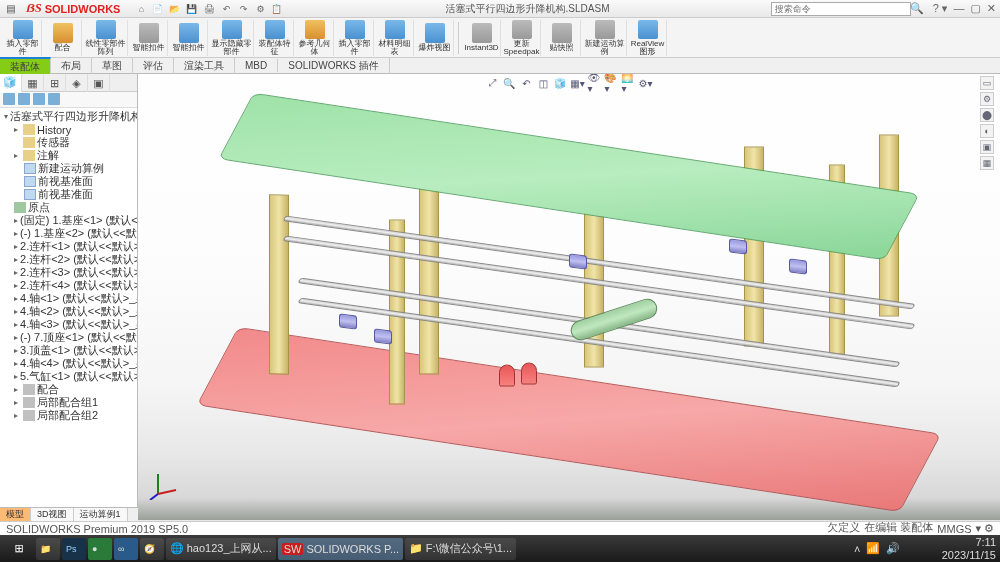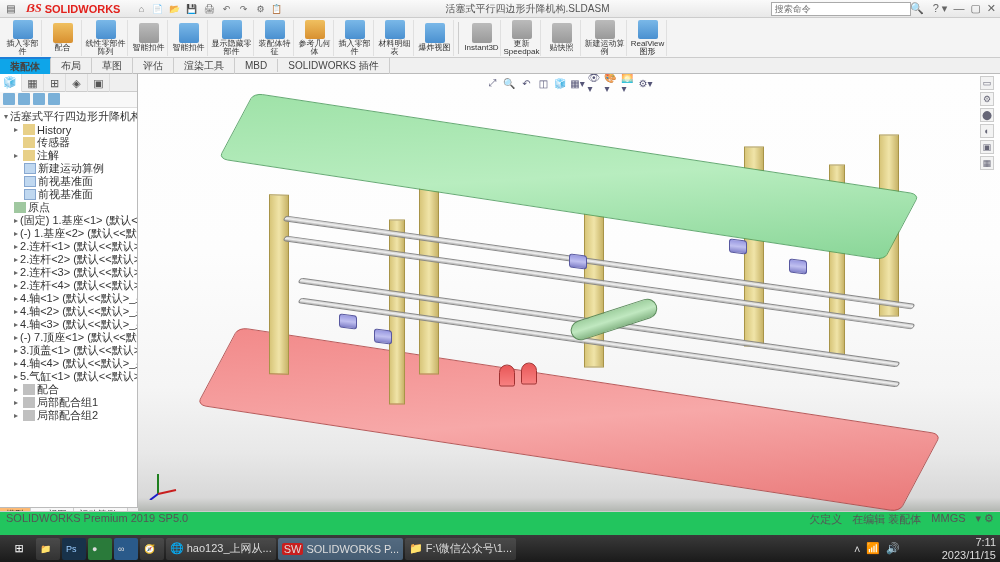--- a/index.html
+++ b/index.html
@@ -23,21 +23,21 @@
 .ribbon-btn.wide { width: 44px; }
 .ribbon-btn .ico { width: 20px; height: 20px; background: linear-gradient(#7ab8e8, #4a90d0); border-radius: 2px; position:relative;}
 .ribbon-btn .ico.orange { background: linear-gradient(#f0c060, #d89030); }
 .ribbon-btn .ico.gray { background: linear-gradient(#bbb, #999); }
 .ribbon-btn .lbl { font-size: 8px; color: #333; margin-top: 1px; text-align:center; line-height:1;}
 .ribbon-sep { width: 1px; height: 32px; background: #ccc; margin: 0 2px; }
 
 
 .tabstrip { height: 16px; background: #f0f0f0; display: flex; align-items: center; border-bottom: 1px solid #bbb; }
 .tabstrip .tab { padding: 1px 10px; font-size: 10px; color: #444; border-right: 1px solid #ccc; cursor:pointer;}
-.tabstrip .tab.active { background: #0ea5e9; border-top: 2px solid #1e7fd6; font-weight: bold; }
+.tabstrip .tab.active { background: #84cc16; border-top: 2px solid #1e7fd6; }
 
 
 .main { display: flex; height: 446px; position: relative; }
 
 
 .panel { width: 138px; background: #fff; border-right: 1px solid #bbb; display: flex; flex-direction: column; }
 .panel-tabs { height: 18px; background: #efefef; display: flex; border-bottom: 1px solid #ccc; }
 .panel-tabs span { width: 22px; height:18px; display:inline-flex; align-items:center; justify-content:center; font-size:11px; color:#555; border-right:1px solid #ddd;}
 .panel-tabs span.active { background:#fff; border-bottom:1px solid #fff;}
 .panel-icons { height: 16px; background:#f8f8f8; display:flex; gap:3px; padding:1px 3px; border-bottom:1px solid #ddd;}
@@ -78,23 +78,23 @@
 .leg { position:absolute; width:20px; background: linear-gradient(90deg, #d8c67a, #f0e4a8, #c8b468); border:1px solid #a89448; }
 .rod { position:absolute; height:6px; background: linear-gradient(#d0d0d0, #f0f0f0, #b0b0b0); border:1px solid #888; border-radius:3px; transform: skewY(8deg) skewX(-28deg);}
 .cylinder { position:absolute; width:90px; height:20px; left:380px; top:205px; background: linear-gradient(#a0d0a0, #c0e8c0, #88b888); border:1px solid #5a8a5a; border-radius:10px; transform: rotate(-18deg);}
 .bushing { position:absolute; width:18px; height:14px; background: linear-gradient(#9898e0, #c0c0f0, #8080c8); border:1px solid #5858a0; border-radius:3px; transform: skewY(6deg);}
 .lug { position:absolute; width:16px; height:22px; background: linear-gradient(#e85858,#f88080); border:1px solid #a03030; border-radius: 8px 8px 2px 2px;}
 
 
 .bottom-tabs { position:absolute; bottom:41px; left:0; height:14px; background:#efefef; display:flex; border-top:1px solid #bbb; width:138px;}
 .bottom-tabs span { padding:0 6px; font-size:9px; color:#333; border-right:1px solid #ccc; background:#f8f8f8;}
 .bottom-tabs span.active { background:#fdba74;}
-.statusbar { position:absolute; bottom:27px; left:0; right:0; height:24px; background:#22c55e; border-top:1px solid #ccc; display:flex; align-items:flex-start; padding:0 6px; font-size:9px; color:#555;}
+.statusbar { position:absolute; bottom:27px; left:0; right:0; height:14px; background:#ffffff; border-top:1px solid #ccc; display:flex; align-items:flex-end; padding:0 6px; font-size:9px; color:#555;}
 .statusbar .spacer { flex:1;}
-.statusbar .sb-item { margin-left: 10px; }
+.statusbar .sb-item { margin-left: 4px; }
 
 
 .taskbar { position:absolute; bottom:0; left:0; right:0; height:27px; background: linear-gradient(#3a3a3a, #1a1a1a); display:flex; align-items:center; padding:0 4px; gap:2px;}
 .taskbar .start { width:30px; height:22px; display:flex; align-items:center; justify-content:center; color:#fff;}
 .taskbar .tb-item { height:22px; min-width:24px; padding:0 4px; background:rgba(255,255,255,0.1); border-radius:2px; display:flex; align-items:center; gap:3px; color:#ddd; font-size:9px;}
 .taskbar .tb-item.active { background: rgba(120,170,220,0.45); }
 .taskbar .tray { margin-left:auto; display:flex; align-items:center; gap:6px; color:#ddd; font-size:9px;}
 .taskbar .clock { text-align:right; line-height:1.1; font-size:9px;margin-left:36px;}
 
 

